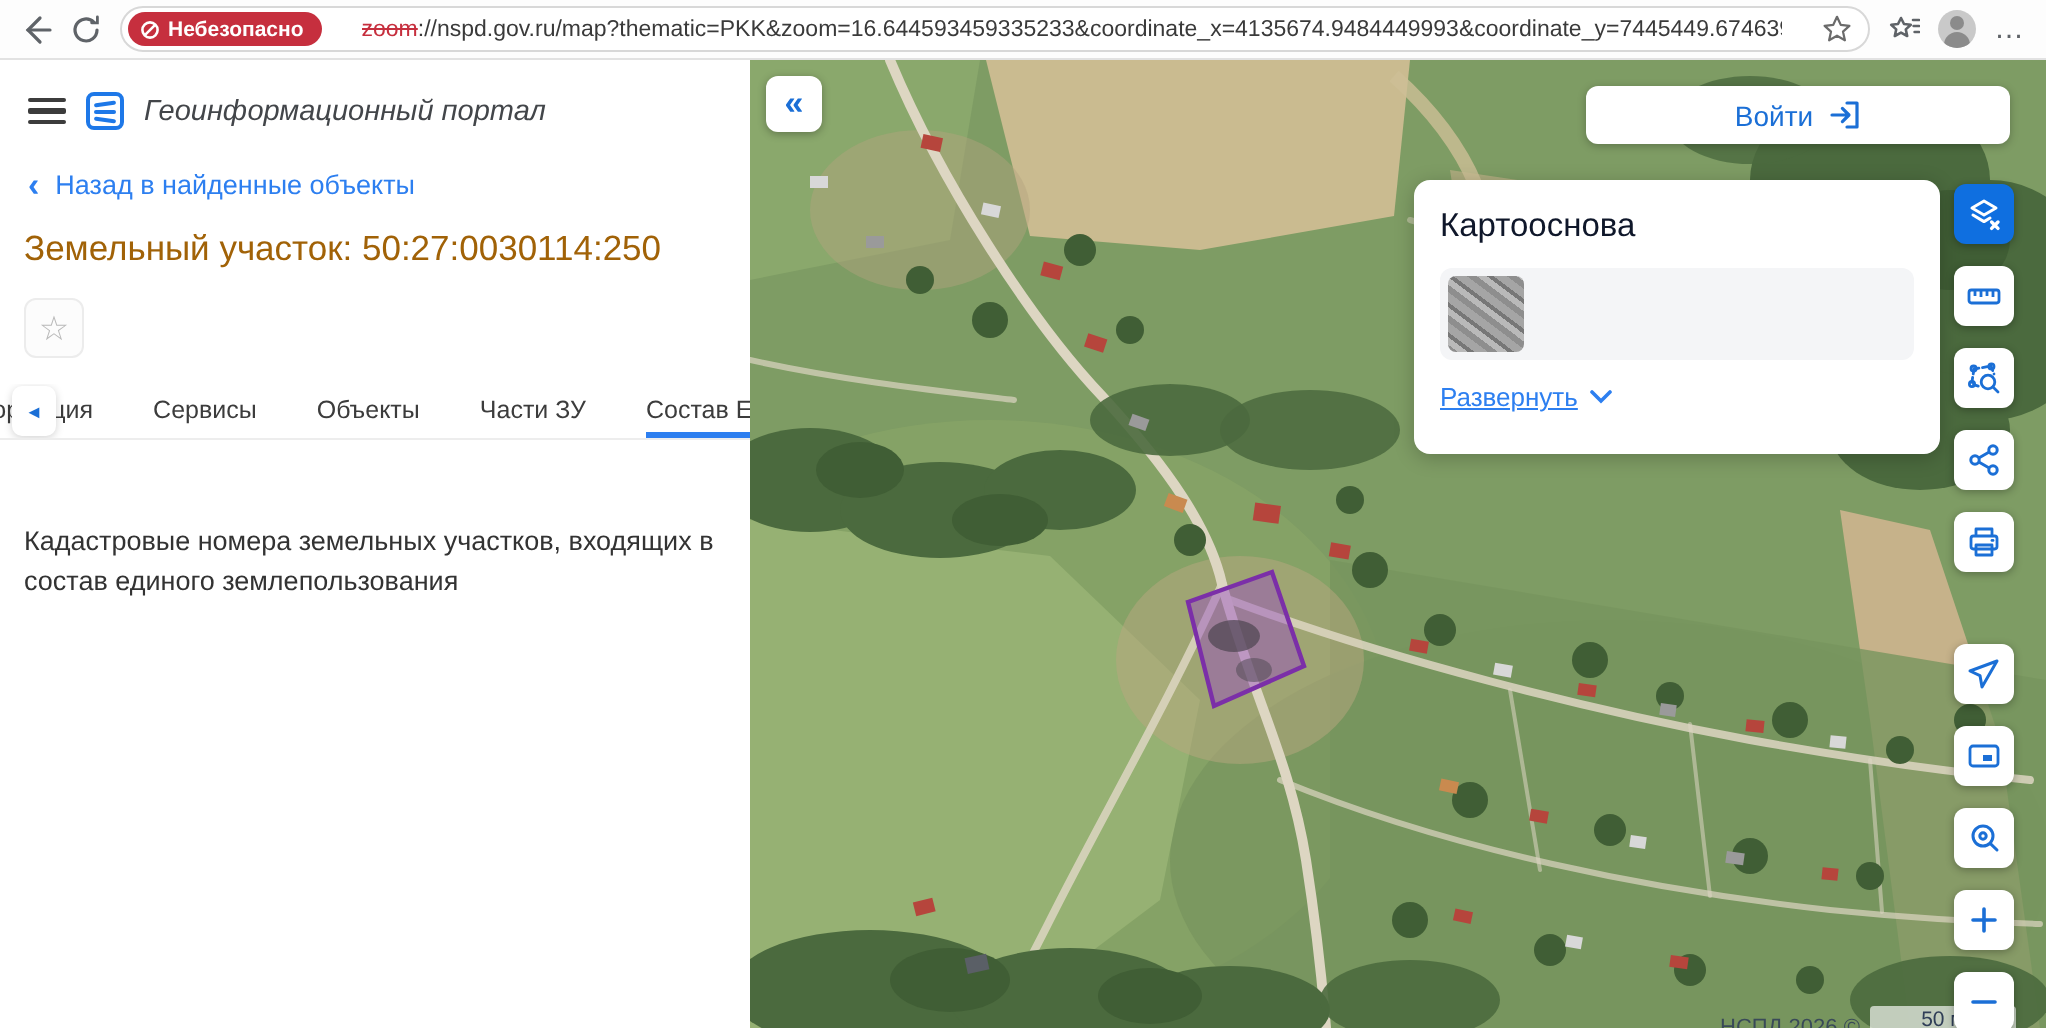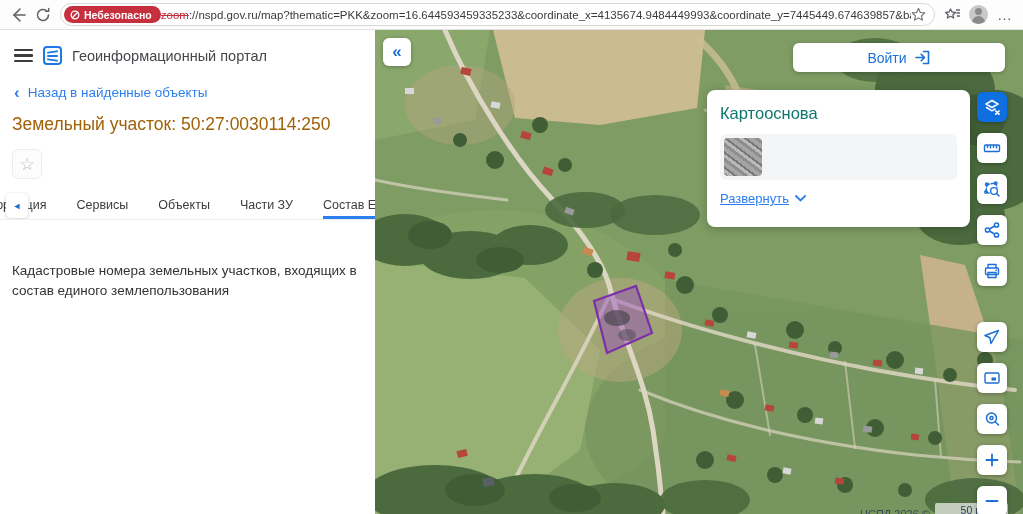--- a/index.html
+++ b/index.html
@@ -4,39 +4,39 @@
 <style>
   * { margin:0; padding:0; box-sizing:border-box; }
   html,body { width:1023px; height:514px; overflow:hidden; font-family:"Liberation Sans", sans-serif; background:#fff; }
   .stage { position:relative; width:1023px; height:514px; }
 
   
   .browser-bar { position:absolute; top:0; left:0; width:1023px; height:30px; background:#fdfdfd;
     border-bottom:1px solid #e2e2e2; display:flex; align-items:center; padding:0 10px; gap:9px; z-index:50; }
   .nav-ico { width:16px; height:16px; color:#5f6368; flex:0 0 auto; cursor:pointer; }
   .url-pill { flex:1; height:23px; border:1px solid #d8d8d8; border-radius:12px; background:#fff;
-    display:flex; align-items:center; gap:0; padding:0 8px 0 3px; min-width:0; }
+    display:flex; align-items:center; gap:20px; padding:0 8px 0 3px; min-width:0; }
   .sec-badge { background:#c62f3e; color:#fff; border-radius:10px; height:17px; display:flex; align-items:center;
     gap:4px; padding:0 9px 0 6px; font-size:10.5px; font-weight:bold; flex:0 0 auto; }
   .sec-badge svg { width:10px; height:10px; }
   .url-text { flex:1; font-size:11.5px; color:#3a3a3a; white-space:nowrap; overflow:hidden; min-width:0; }
   .url-scheme { color:#c62f3e; text-decoration:line-through; }
   .pill-star { width:15px; height:15px; color:#6b6b6b; flex:0 0 auto; cursor:pointer; }
   .avatar { width:19px; height:19px; border-radius:50%; background:#c9c9c9; position:relative; overflow:hidden; flex:0 0 auto; cursor:pointer; }
   .avatar::before { content:""; position:absolute; left:6px; top:3px; width:7px; height:7px; border-radius:50%; background:#8b8b8b; }
   .avatar::after { content:""; position:absolute; left:3px; top:11px; width:13px; height:9px; border-radius:7px 7px 0 0; background:#8b8b8b; }
   .menu-dots { font-size:15px; color:#5f6368; letter-spacing:1px; line-height:10px; cursor:pointer; flex:0 0 auto; }
 
   
   .app { position:absolute; top:30px; left:0; width:1023px; height:484px; display:flex; }
   .left-panel { width:375px; background:#fff; position:relative; flex:0 0 auto; }
   .map-area { position:relative; flex:1; overflow:hidden; background:#7e9c64; }
 
   
-  .panel-header { display:flex; align-items:center; gap:10px; padding:16px 14px 0 14px; }
+  .panel-header { display:flex; align-items:center; gap:10px; padding:16px 14px 0 14px;font-style:italic; }
   .hamburger { width:19px; height:14px; display:flex; flex-direction:column; justify-content:space-between; cursor:pointer; }
   .hamburger span { height:2.4px; background:#3c3c3c; border-radius:1px; }
   .logo { width:19px; height:19px; border:2px solid #1e78e8; border-radius:4px; position:relative; }
   .logo i { position:absolute; left:2px; right:2px; height:2px; background:#1e78e8; border-radius:2px; display:block; }
   .logo i:nth-child(1){ top:2.5px; transform:rotate(-8deg); }
   .logo i:nth-child(2){ top:6.5px; }
   .logo i:nth-child(3){ top:10.5px; transform:rotate(8deg); }
   .portal-title { font-size:14.5px; color:#43464a; }
   .back-link { display:flex; align-items:center; gap:8px; color:#2d7ff0; font-size:13.5px; margin:20px 0 0 14px; cursor:pointer; }
   .back-chevron { font-size:17px; line-height:12px; font-weight:bold; }
@@ -58,21 +58,21 @@
     box-shadow:0 1px 4px rgba(0,0,0,.3); display:flex; align-items:center; justify-content:center;
     color:#1b6fd6; font-size:17px; font-weight:bold; cursor:pointer; z-index:10; }
   .login-bar { position:absolute; right:18px; top:13px; width:212px; height:29px; background:#fff; border-radius:6px;
     box-shadow:0 1px 4px rgba(0,0,0,.25); display:flex; align-items:center; justify-content:center;
     gap:7px; padding:0 12px; z-index:10; cursor:pointer; }
   .login-label { color:#1b6fd6; font-size:14px; }
   .login-bar svg { width:17px; height:17px; }
 
   .basemap-card { position:absolute; left:332px; top:60px; width:263px; height:137px; background:#fff; border-radius:8px;
     box-shadow:0 2px 10px rgba(0,0,0,.22); padding:14px 13px 12px 13px; z-index:9; }
-  .basemap-title { font-size:16.5px; color:#0f766e; }
+  .basemap-title { font-size:16.5px; color:#0f172a; }
   .layer-row { margin-top:11px; background:#f4f5f7; border-radius:6px; height:46px; display:flex; align-items:center;
     gap:13px; padding:4px 8px 4px 4px; cursor:pointer; }
   .layer-thumb { width:38px; height:38px; border-radius:4px; flex:0 0 auto;
     background:
       repeating-linear-gradient(37deg, #8e8e8e 0 3px, #b9b9b9 3px 6px, #777 6px 8px, #a5a5a5 8px 12px),
       #9a9a9a; }
   .layer-label { font-size:14px; color:#2a2a2a; }
   .expand-link { margin-top:11px; display:inline-flex; align-items:center; gap:6px; color:#2d7ff0; font-size:13px;
     text-decoration:underline; cursor:pointer; }
   .expand-link svg { width:11px; height:7px; }

